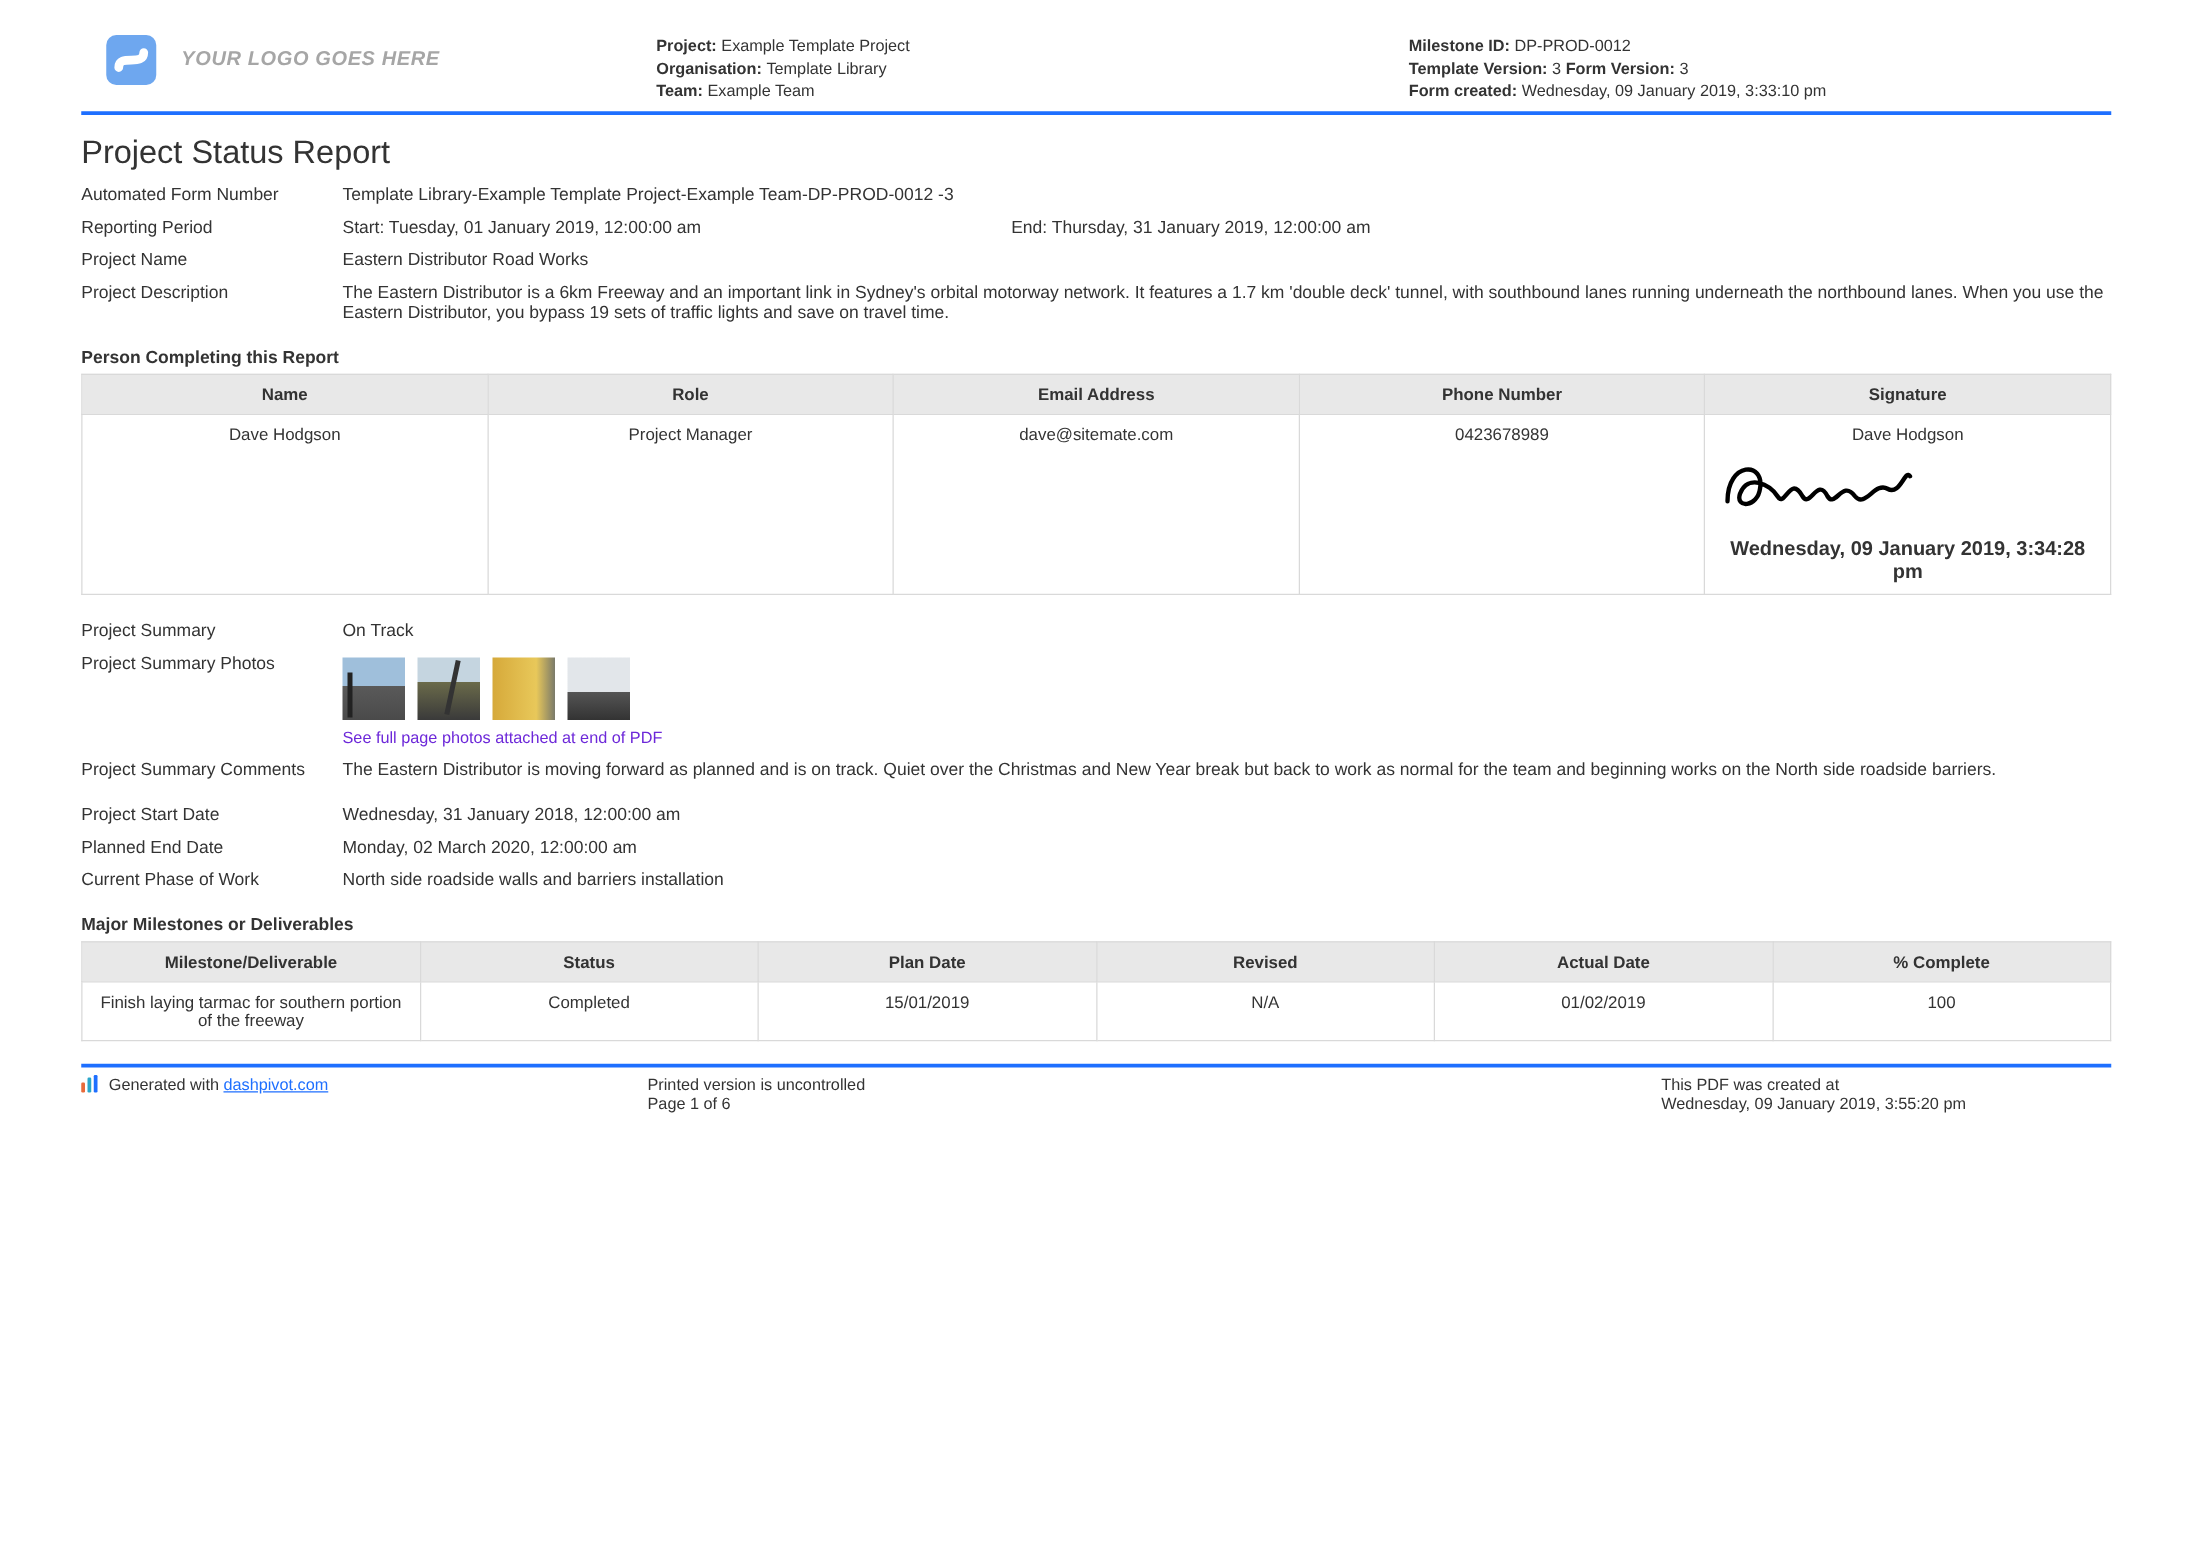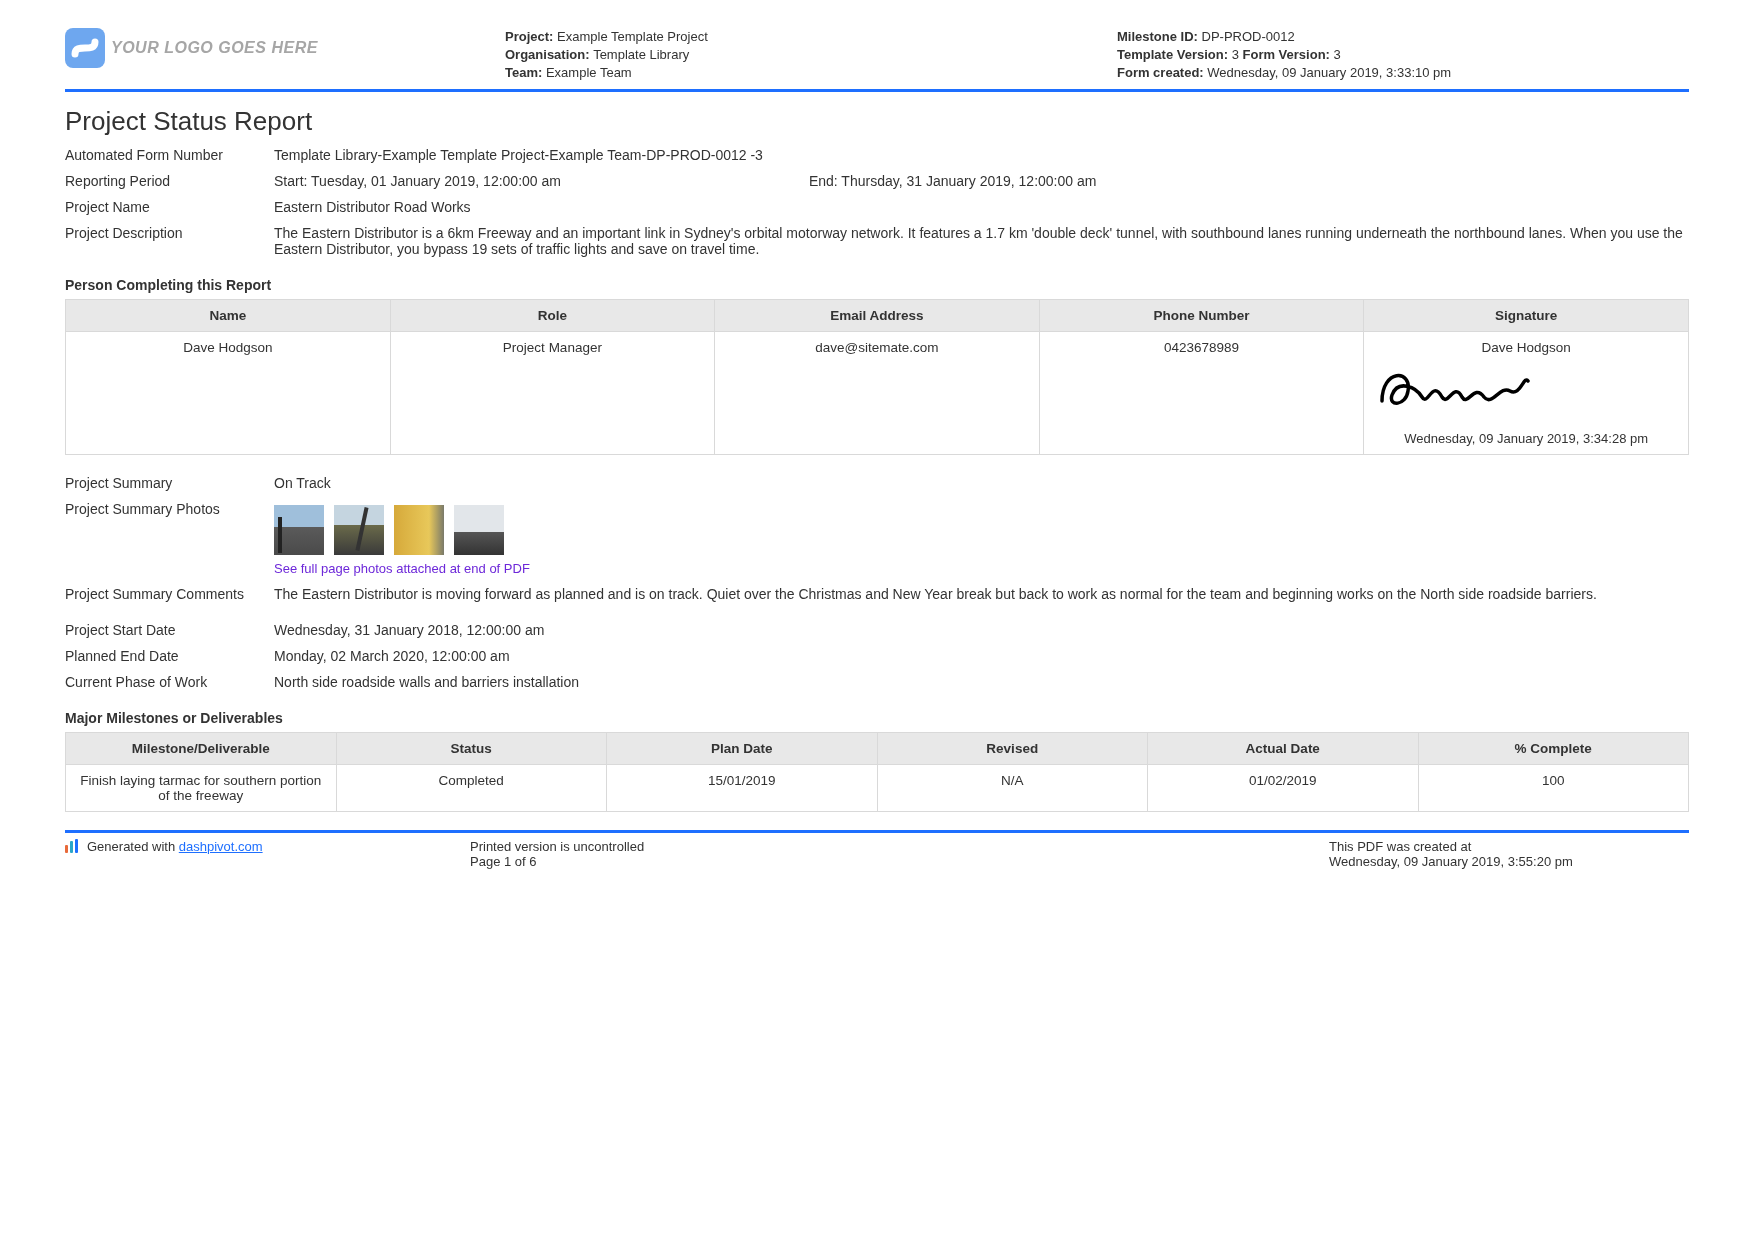--- a/index.html
+++ b/index.html
@@ -16,22 +16,23 @@
   }
   .header-row {
     display: flex;
     gap: 40px;
     align-items: flex-start;
     margin-bottom: 6px;
   }
   .logo-col {
     display: flex;
     align-items: center;
-    gap: 6px;
+    gap: 20px;
     width: 400px;
+    margin-left: 20px;
   }
   .logo {
     width: 40px;
     height: 40px;
     border-radius: 8px;
     background: #6ea7ef;
     position: relative;
     overflow: hidden;
     display:flex;align-items:center;justify-content:center;
   }
@@ -92,42 +93,42 @@
   table.data th {
     background: #e8e8e8;
     font-weight: 700;
   }
   .sig-cell { min-height: 110px; }
   .sig-name { font-size: 13.5px; margin-bottom:6px; }
   .sig-scribble {
     width: 160px; height: 52px;
     display:block;
   }
-  .sig-date { font-size: 13px; margin-top: 18px; }
+  .sig-date { font-size: 16px; margin-top: 18px; font-weight: bold; }
   .photos-row {
     display:flex; gap:10px; margin-top:4px; margin-bottom:6px;
   }
   .thumb {
     width: 50px; height: 50px; background:#888;
     background-size:cover; background-position:center;
     border:none;
   }
   .t1{background:linear-gradient(180deg,#9fbfdb 45%,#5a5a5a 45%,#4a4a4a 100%);position:relative;}
   .t1:after{content:"";position:absolute;left:4px;top:12px;width:4px;height:36px;background:#222;}
   .t2{background:linear-gradient(180deg,#c5d5e0 40%,#6a6a4a 40%,#3a3a3a 100%);position:relative;}
   .t2:after{content:"";position:absolute;left:26px;top:2px;width:4px;height:44px;background:#333;transform:rotate(12deg);}
   .t3{background:linear-gradient(90deg,#d6a93a 0%,#e8c85a 70%,#7a7a6a 100%);}
   .t4{background:linear-gradient(180deg,#e2e6ea 55%,#555 55%,#333 100%);}
   .caption { font-size: 13px; color:#6d28d9; }
   .footer-rule {
     height: 3px; background:#1e6fff;
     margin-top: 18px; margin-bottom: 6px;
   }
   .footer-row {
-    display:flex; font-size: 13px; color:#333;
+    display:flex; font-size: 13px; color:#333;gap:48px;
   }
   .footer-col1 { width:405px; display:flex; align-items:flex-start; gap:6px; }
   .footer-col2 { flex:1; }
   .footer-col3 { width:360px; }
   .dp-icon {
     width:16px; height:14px; display:inline-flex; align-items:flex-end; gap:2px;
   }
   .dp-icon span{display:inline-block;width:3px;border-radius:1px;}
   .dp-icon .b1{height:8px;background:#e86a3a;}
   .dp-icon .b2{height:12px;background:#2aa6c9;}

